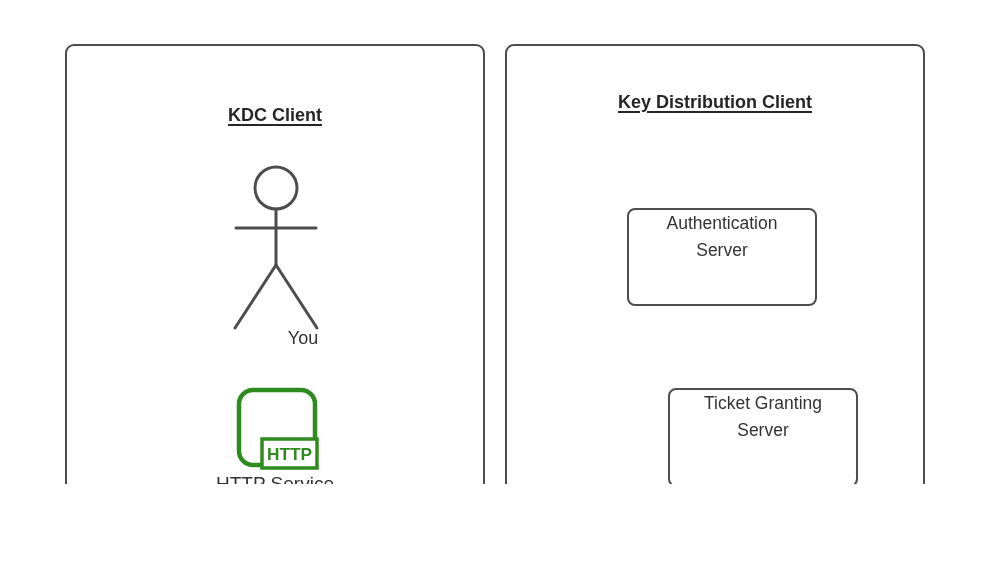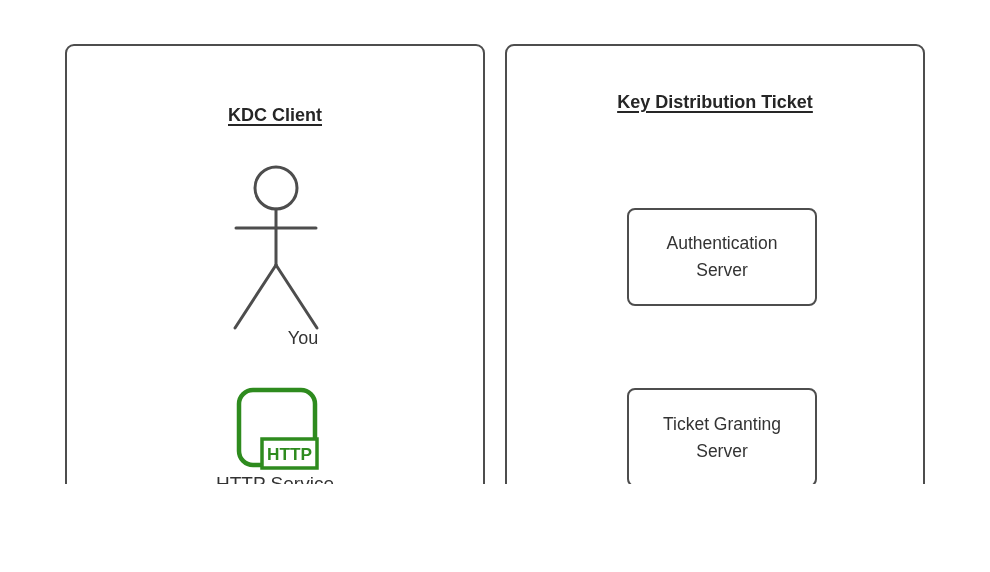--- a/index.html
+++ b/index.html
@@ -73,30 +73,30 @@
   .node-box {
     position: absolute;
     left: 120px;
     width: 190px;
     height: 98px;
     border: 2px solid #4d4d4d;
     border-radius: 8px;
     background: #ffffff;
     box-sizing: border-box;
     display: flex;
-    align-items: center;
+    align-items: flex-start;
     justify-content: center;
     text-align: center;
     font-size: 17.5px;
     line-height: 27px;
     color: #333333;
     padding: 0 14px;
   }
   .node-box-1 { top: 162px; }
-  .node-box-2 { top: 342px; height: 99px; }
+  .node-box-2 { top: 342px; height: 99px; margin-left: 41px; }
 </style>
 </head>
 <body>
 
 <div class="canvas">
 
   <section class="panel panel-left">
 
     <div class="panel-title">
       <span class="title-text">KDC Client</span>
@@ -118,21 +118,21 @@
       <text x="32" y="73" font-size="17" font-weight="bold" font-family="Liberation Sans, sans-serif" fill="#2e8b1e" textLength="45" lengthAdjust="spacingAndGlyphs">HTTP</text>
     </svg>
 
     <div class="centered-label service-label">HTTP Service</div>
 
   </section>
 
   <section class="panel panel-right">
 
     <div class="panel-title">
-      <span class="title-text">Key Distribution Ticket</span>
+      <span class="title-text">Key Distribution Client</span>
     </div>
 
     <div class="node-box node-box-1">
       <span>Authentication Server</span>
     </div>
 
     <div class="node-box node-box-2">
       <span>Ticket Granting Server</span>
     </div>
 

